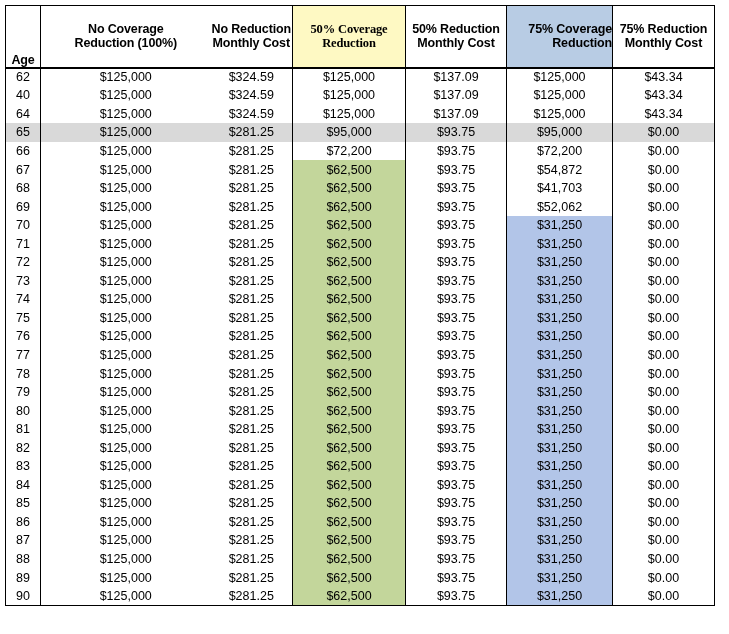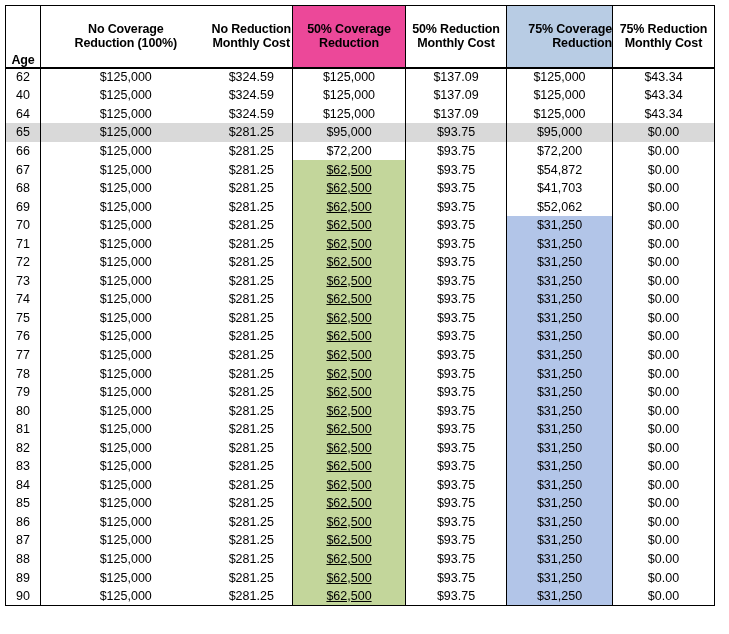--- a/index.html
+++ b/index.html
@@ -56,23 +56,24 @@
   thead th .l1,
   thead th .l2 {
     display: block;
     white-space: nowrap;
   }
   thead th.h-age {
     vertical-align: bottom;
     border-right: 1.5px solid #000000;
   }
   thead th.h-green {
-    background: #ec4899;
+    background: #fef9c3;
     border-left: 1.5px solid #000000;
     border-right: 1.5px solid #000000;
+    font-family: Liberation Serif, serif;
   }
   thead th.h-blue {
     background: #b8cce4;
     border-left: 1.5px solid #000000;
     border-right: 1.5px solid #000000;
     text-align: right;
   }
 
   
   tbody tr {
@@ -92,21 +93,20 @@
   tbody td.c-blue {
     border-left: 1.5px solid #000000;
     border-right: 1.5px solid #000000;
   }
   tbody tr.row-hl td {
     background: #d9d9d9;
     margin-top: 47px;
   }
   tbody td.fill-green {
     background: #c3d69b;
-    text-decoration: underline;
   }
   tbody td.fill-blue {
     background: #b2c5e8;
     margin-top: 46px;
   }
 </style>
 </head>
 <body>
 
 <div id="sheet">

